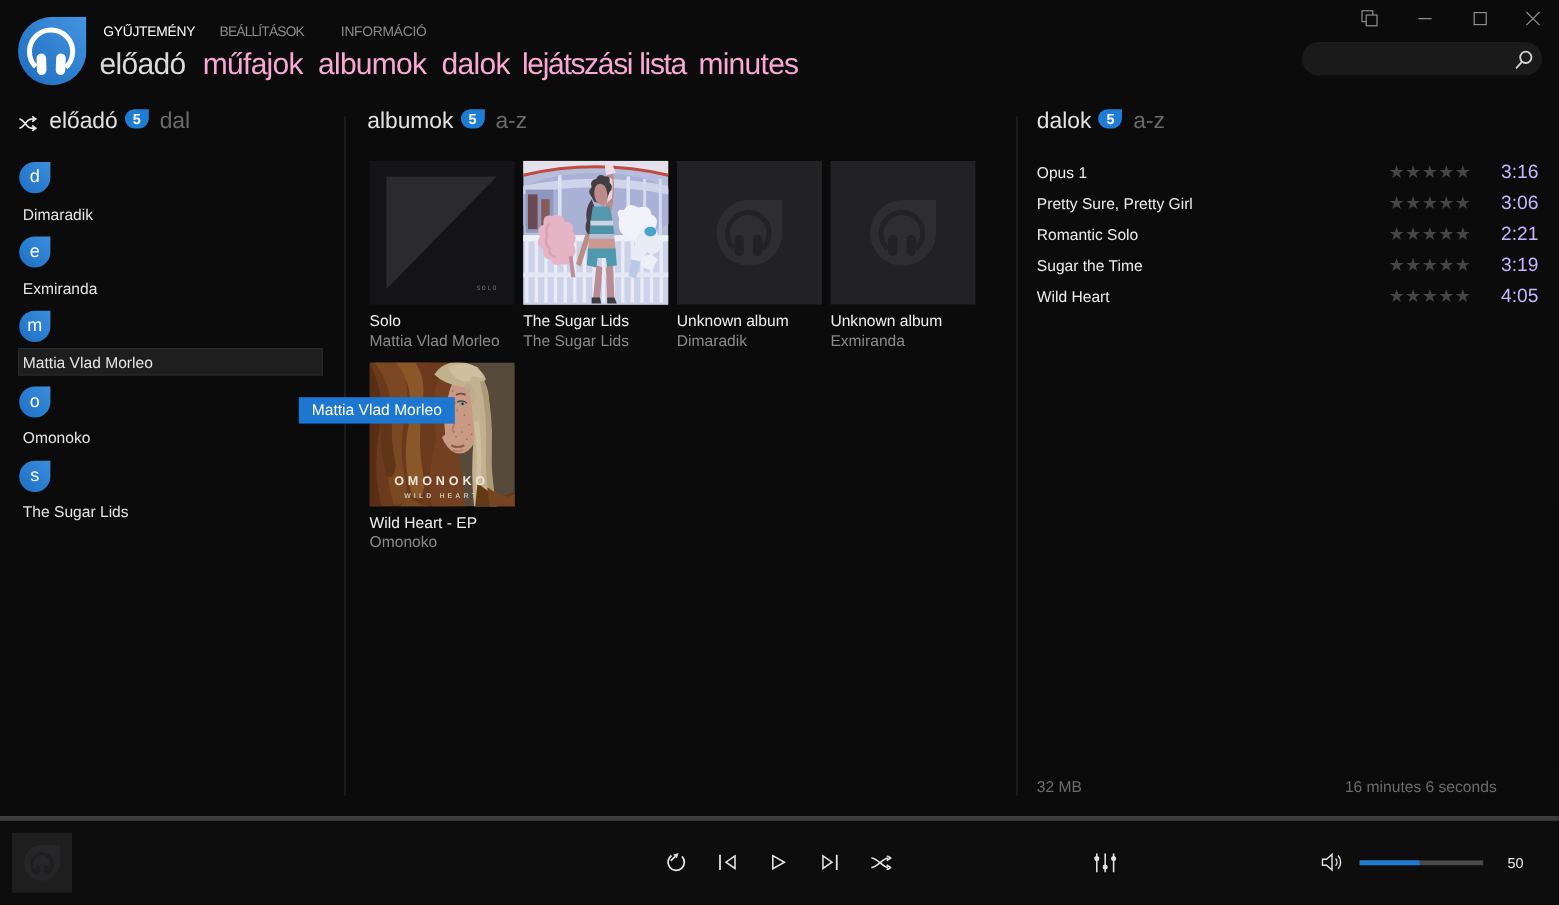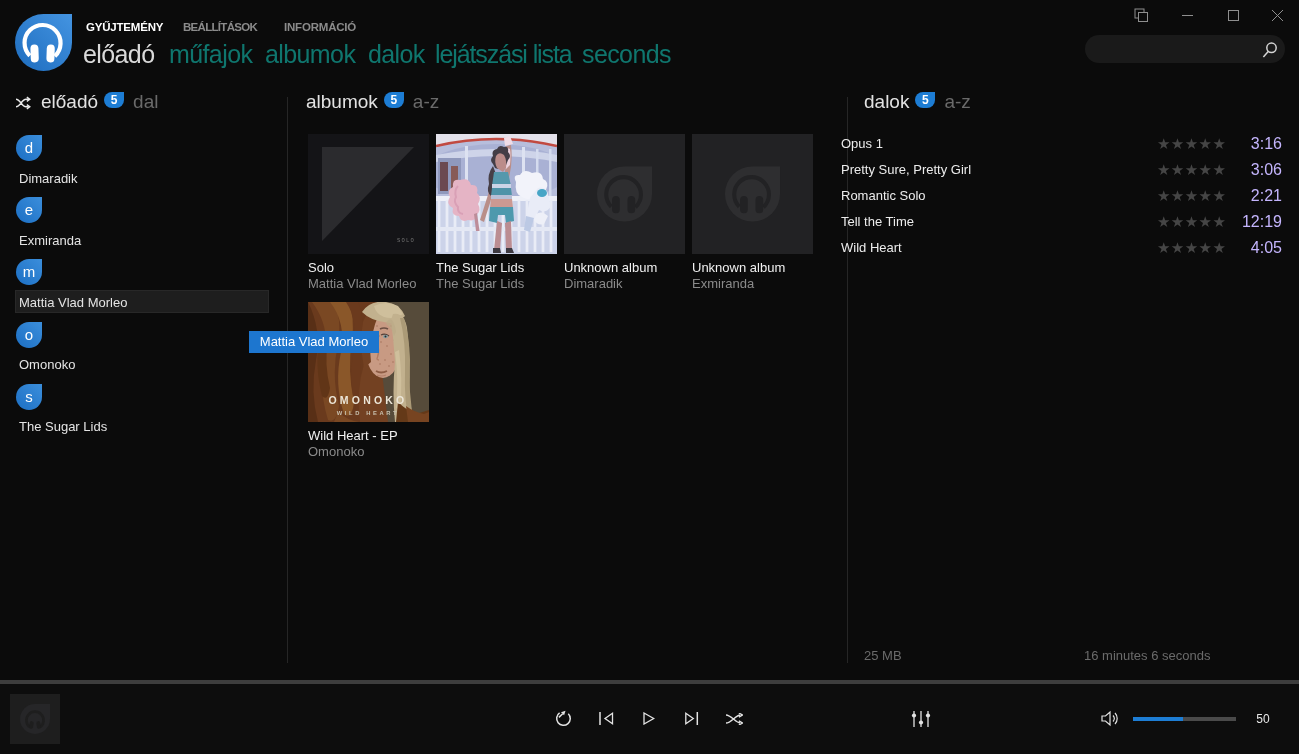--- a/index.html
+++ b/index.html
@@ -2,23 +2,23 @@
 <html><head>
 <meta charset="utf-8">
 <style>
 * { margin:0; padding:0; box-sizing:border-box; }
 html,body { width:1299px; height:754px; background:#0b0b0b; font-family:"Liberation Sans", sans-serif; overflow:hidden; }
 body { position:relative; color:#eee; }
 .abs { position:absolute; }
 
 
 #logo { left:15px; top:14px; width:57px; height:57px; }
-#menurow span { position:absolute; top:21px; font-size:11.5px; font-weight:bold; letter-spacing:-0.2px; color:#8b8b8b; white-space:nowrap; }
+#menurow span { position:absolute; top:21px; font-size:11.5px; font-weight:normal; letter-spacing:-0.2px; color:#8b8b8b; white-space:nowrap; }
 #menurow .on { color:#fff; }
-#tabsrow span { position:absolute; top:40px; font-size:25px; font-weight:400; letter-spacing:-0.6px; color:#0f766e; white-space:nowrap; }
+#tabsrow span { position:absolute; top:40px; font-size:25px; font-weight:400; letter-spacing:-0.6px; color:#f9a8d4; white-space:nowrap; }
 #tabsrow .on { color:#dadada; }
 .winbtn { top:7px; width:17px; height:17px; color:#8f8f8f; }
 #searchbox { left:1085px; top:35px; width:200px; height:28px; background:#1a1a1a; border-radius:14px; }
 
 
 .phead { top:91px; font-size:19px; color:#e2e2e2; white-space:nowrap; height:22px; line-height:22px; }
 .phead .dim { color:#6a6a6a; }
 .badge { display:inline-block; vertical-align:4px; width:20px; height:16px; background:#1d7dd4; color:#fff; font-size:12px; font-weight:bold; text-align:center; line-height:16px; border-radius:9px 0 9px 9px; margin:0 9px 0 6px; }
 
 
@@ -27,21 +27,21 @@
 .aname { left:19px; font-size:13px; color:#e4e4e4; height:14px; line-height:14px; }
 #selrow { left:15px; top:290px; width:254px; height:23px; background:#1e1e1e; border:1px solid #282828; }
 
 
 .cover { width:121px; height:120px; }
 .alabel { font-size:13px; color:#f0f0f0; height:14px; line-height:14px; white-space:nowrap; }
 .alabel2 { font-size:13px; color:#8a8a8a; height:14px; line-height:14px; white-space:nowrap; }
 #tooltip { left:249px; top:331px; width:130px; height:22px; background:#1d76cf; color:#fff; font-size:13px; text-align:center; line-height:22px; }
 
 
-.song { left:841px; font-size:13px; color:#ececec; height:16px; line-height:16px; }
+.song { left:864px; font-size:13px; color:#ececec; height:16px; line-height:16px; }
 .stars { left:1157px; width:66px; height:16px; color:#454545; font-size:15px; letter-spacing:0.4px; line-height:15px; }
 .time { width:60px; text-align:right; left:1222px; font-size:16px; color:#c4b5fd; height:16px; line-height:16px; }
 .stat { top:649px; font-size:13px; color:#6b6b6b; height:14px; line-height:14px; }
 
 
 #bbar { left:0; top:680px; width:1299px; height:74px; background:#0d0d0d; }
 #progress { left:0; top:0; width:1299px; height:4px; background:#3d3d3d; }
 #nowart { left:10px; top:14px; width:50px; height:50px; background:#1e1e1e; }
 #vol-track { left:1133px; top:717px; width:103px; height:4px; background:#4a4a4a; }
 #vol-fill { left:1133px; top:717px; width:50px; height:4px; background:#1d7dd4; }
@@ -68,21 +68,21 @@
     <span class="on" style="left:86px">GYŰJTEMÉNY</span>
     <span style="left:183px;letter-spacing:-0.7px">BEÁLLÍTÁSOK</span>
     <span style="left:284px">INFORMÁCIÓ</span>
   </div>
 <div id="tabsrow">
     <span class="on" style="left:83px">előadó</span>
     <span style="left:169px">műfajok</span>
     <span style="left:265px">albumok</span>
     <span style="left:368px">dalok</span>
     <span style="left:435px;letter-spacing:-1.1px">lejátszási lista</span>
-    <span style="left:582px">seconds</span>
+    <span style="left:582px">minutes</span>
   </div>
 
 <svg class="winbtn abs" style="left:1134px;width:15px;height:15px;top:8px" viewBox="0 0 15 15">
     <rect x="1" y="1" width="9" height="9" fill="none" stroke="currentColor"></rect>
     <rect x="4.5" y="4.5" width="9" height="9" fill="#0b0b0b" stroke="currentColor"></rect>
   </svg>
 <svg class="winbtn abs" style="left:1179px" viewBox="0 0 17 17">
     <line x1="3" y1="8.5" x2="14" y2="8.5" stroke="currentColor"></line>
   </svg>
 <svg class="winbtn abs" style="left:1225px" viewBox="0 0 17 17">
@@ -272,28 +272,28 @@
 <div class="phead abs" style="left:864px">dalok<span class="badge">5</span><span class="dim">a-z</span></div>
 <div class="song abs" style="top:136px">Opus 1</div>
 <div class="stars abs" style="top:136px">★★★★★</div>
 <div class="time abs" style="top:136px">3:16</div>
 <div class="song abs" style="top:162px">Pretty Sure, Pretty Girl</div>
 <div class="stars abs" style="top:162px">★★★★★</div>
 <div class="time abs" style="top:162px">3:06</div>
 <div class="song abs" style="top:188px">Romantic Solo</div>
 <div class="stars abs" style="top:188px">★★★★★</div>
 <div class="time abs" style="top:188px">2:21</div>
-<div class="song abs" style="top:214px">Tell the Time</div>
+<div class="song abs" style="top:214px">Sugar the Time</div>
 <div class="stars abs" style="top:214px">★★★★★</div>
-<div class="time abs" style="top:214px">12:19</div>
+<div class="time abs" style="top:214px">3:19</div>
 <div class="song abs" style="top:240px">Wild Heart</div>
 <div class="stars abs" style="top:240px">★★★★★</div>
 <div class="time abs" style="top:240px">4:05</div>
-<div class="stat abs" style="left:864px">25 MB</div>
-<div class="stat abs" style="left:1084px;width:200px;text-align:left">16 minutes 6 seconds</div>
+<div class="stat abs" style="left:864px">32 MB</div>
+<div class="stat abs" style="left:1084px;width:200px;text-align:center">16 minutes 6 seconds</div>
 
 <div id="bbar" class="abs">
   <div id="progress" class="abs"></div>
   <div id="nowart" class="abs"><svg width="50" height="50" viewBox="0 0 50 50">
         <g transform="translate(10,10)">
           <path d="M15 0 L30 0 L30 15 A15 15 0 1 1 15 0 Z" fill="#262628"></path>
           <path d="M10.1 23.3 A8.6 8.6 0 1 1 19.9 23.3" fill="none" stroke="#1e1e1e" stroke-width="2.6"></path>
           <rect x="9.4" y="17.1" width="4" height="7.6" rx="2" fill="#1e1e1e" transform="rotate(8 11.4 20.9)"></rect>
           <rect x="16.6" y="17.1" width="4" height="7.6" rx="2" fill="#1e1e1e" transform="rotate(-8 18.6 20.9)"></rect>
         </g>

